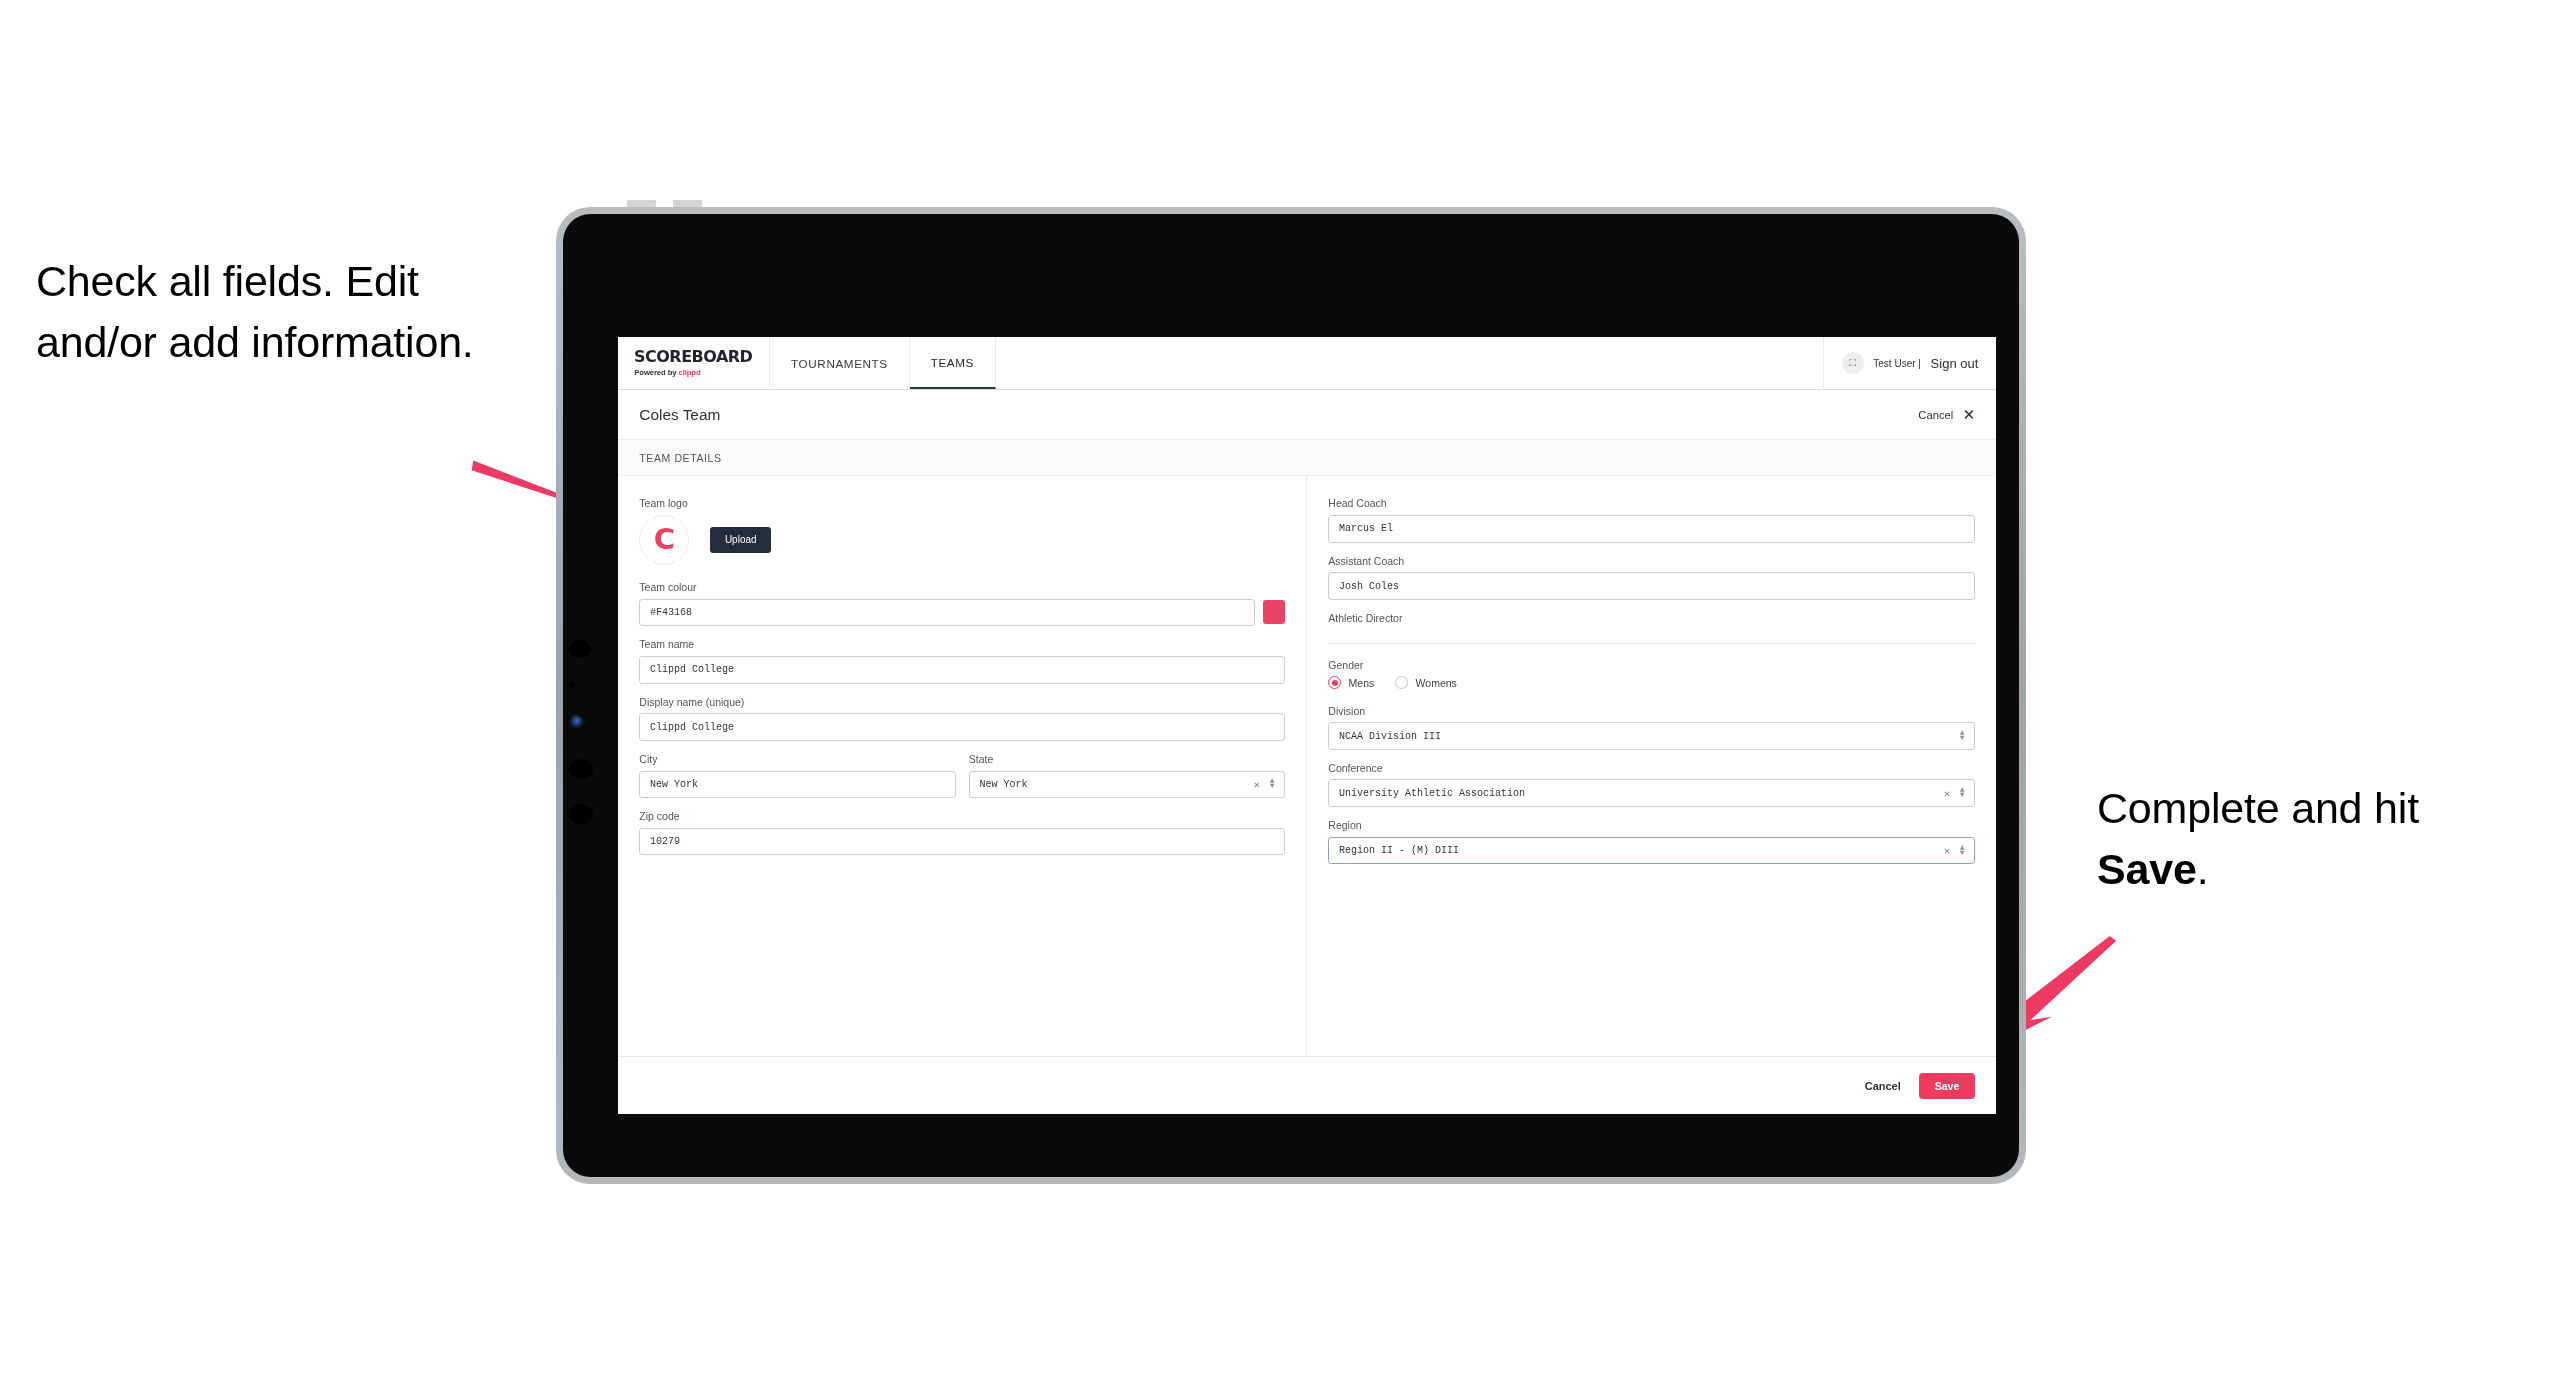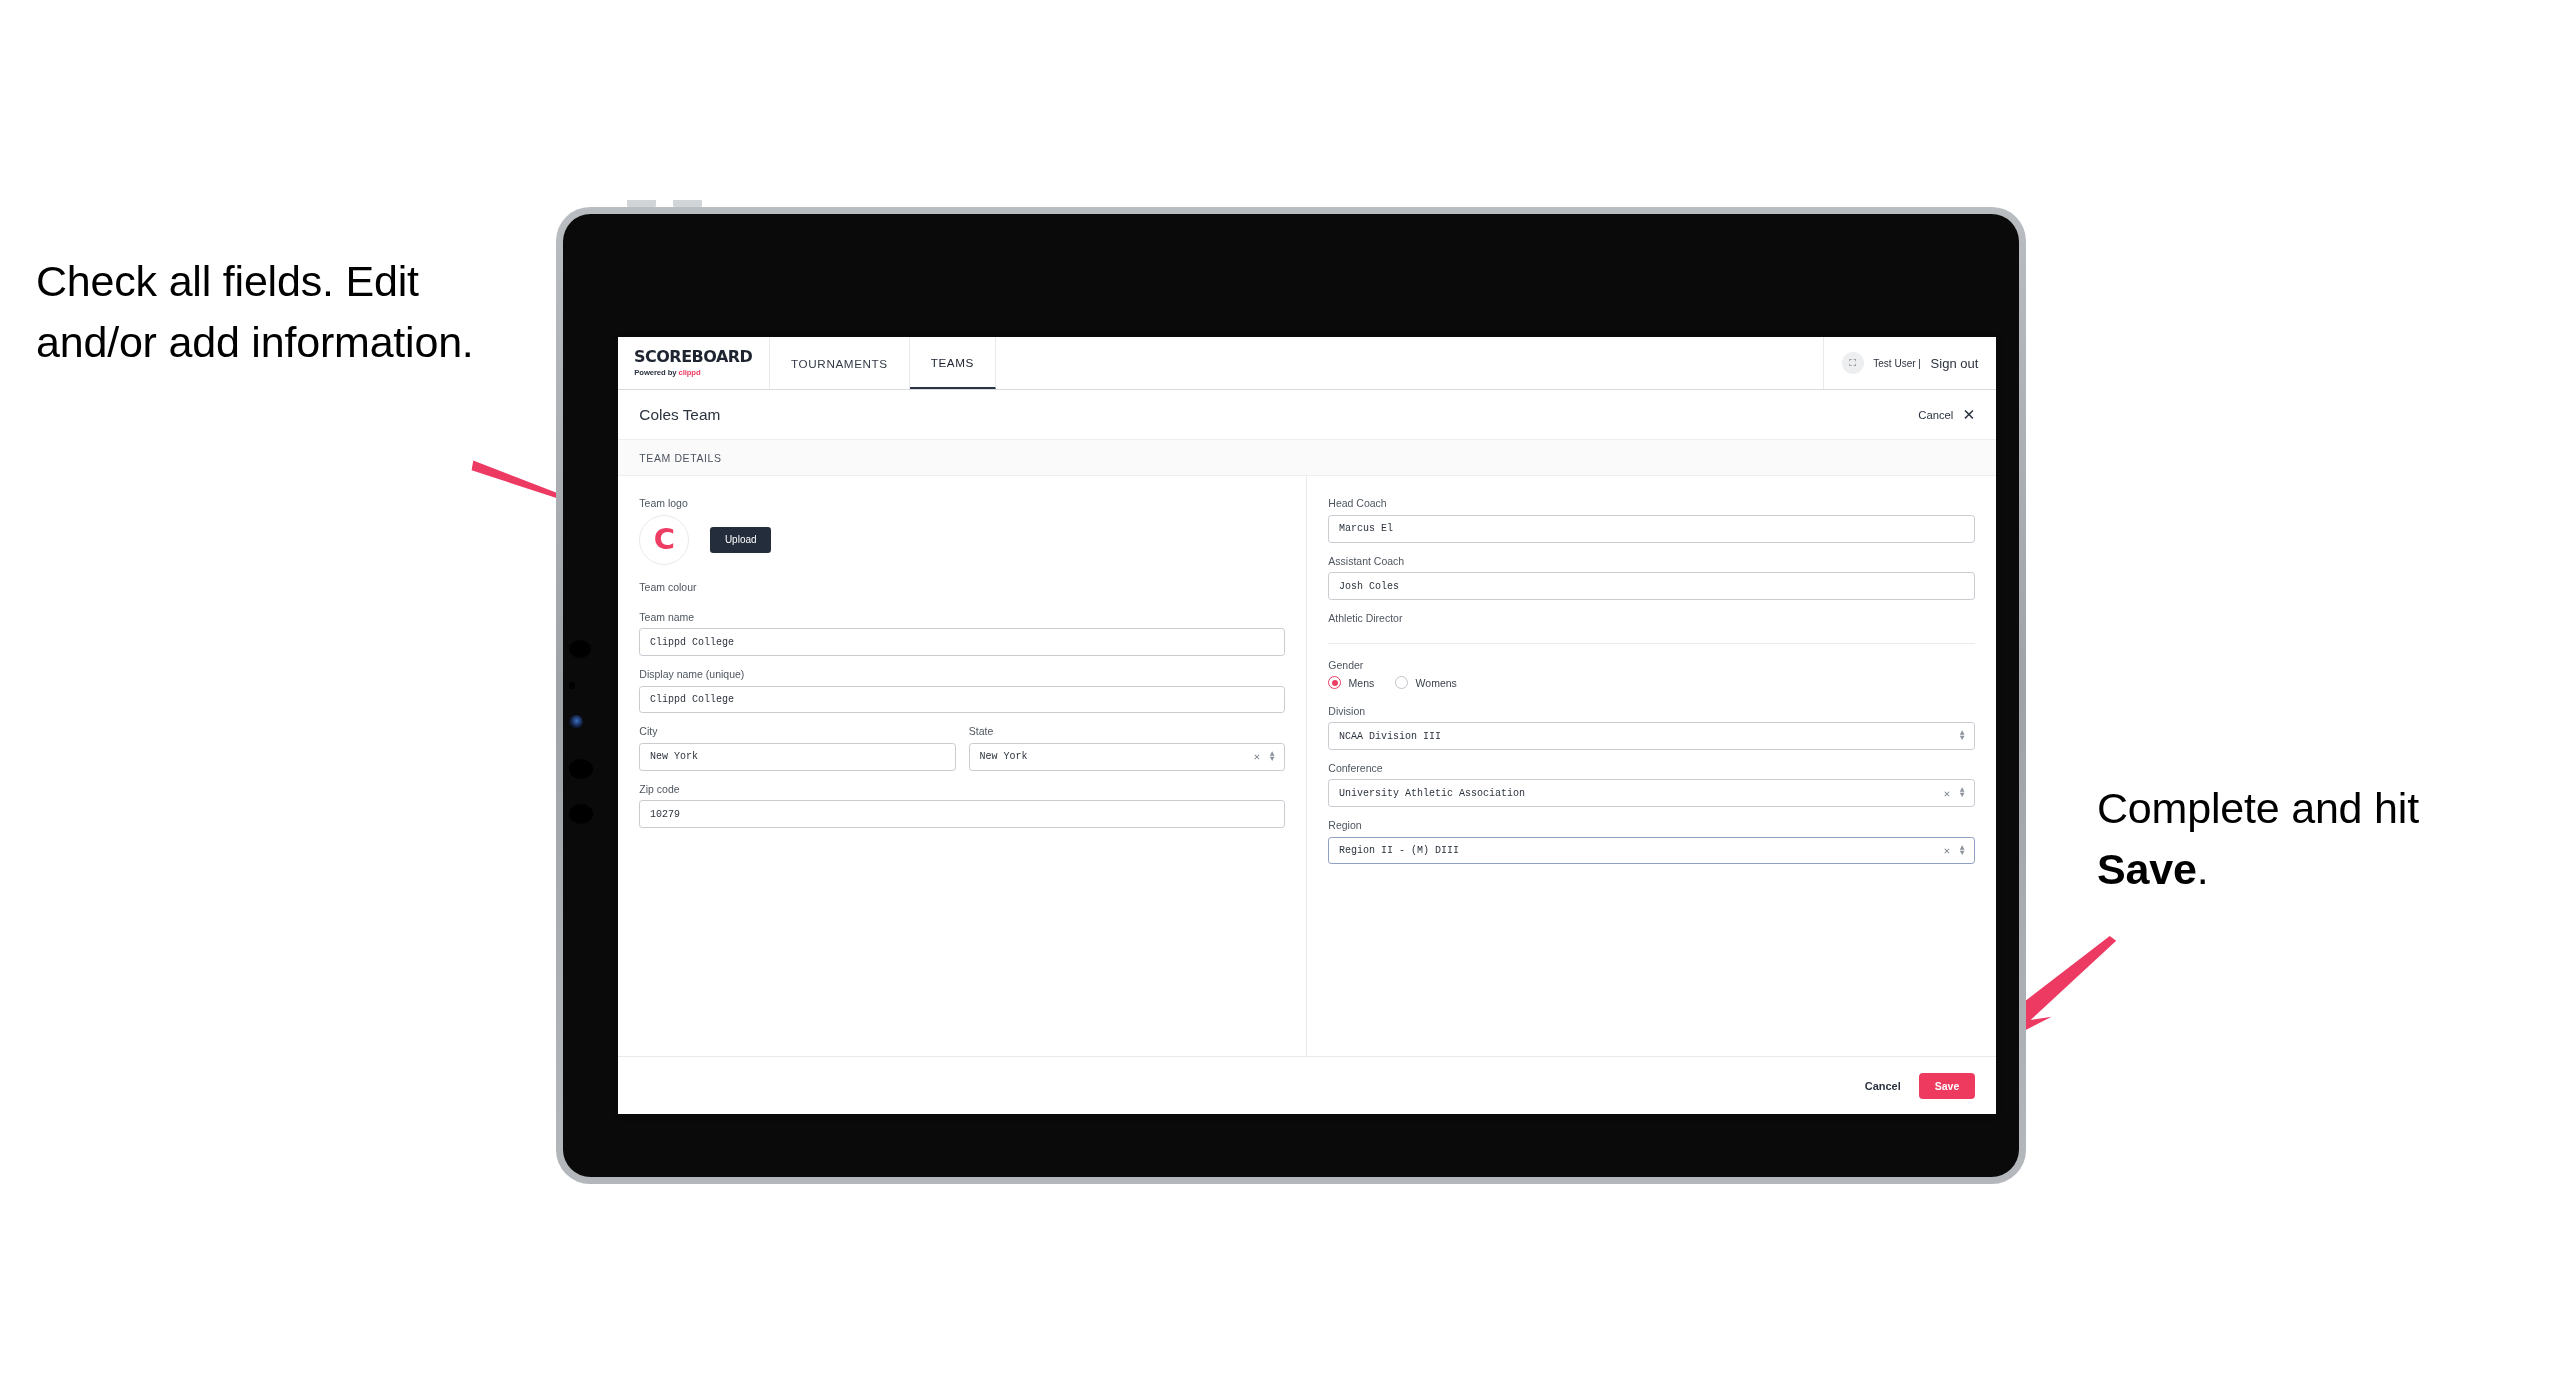--- a/index.html
+++ b/index.html
@@ -261,20 +261,26 @@
 
         <div class="col" id="col-left">
 
           <div class="label">Team logo</div>
           <div id="logo-row">
             <div id="logo-circle">C</div>
             <button id="upload-btn">Upload</button>
           </div>
 
           <div class="label">Team colour</div>
+          <div id="colour-row">
+            <div class="field">
+              <span class="val">#F43168</span>
+            </div>
+            <div id="swatch"></div>
+          </div>
           <div class="gap"></div>
 
           <div class="label">Team name</div>
           <div class="field">
             <span class="val">Clippd College</span>
           </div>
           <div class="gap"></div>
 
           <div class="label">Display name (unique)</div>
           <div class="field">

